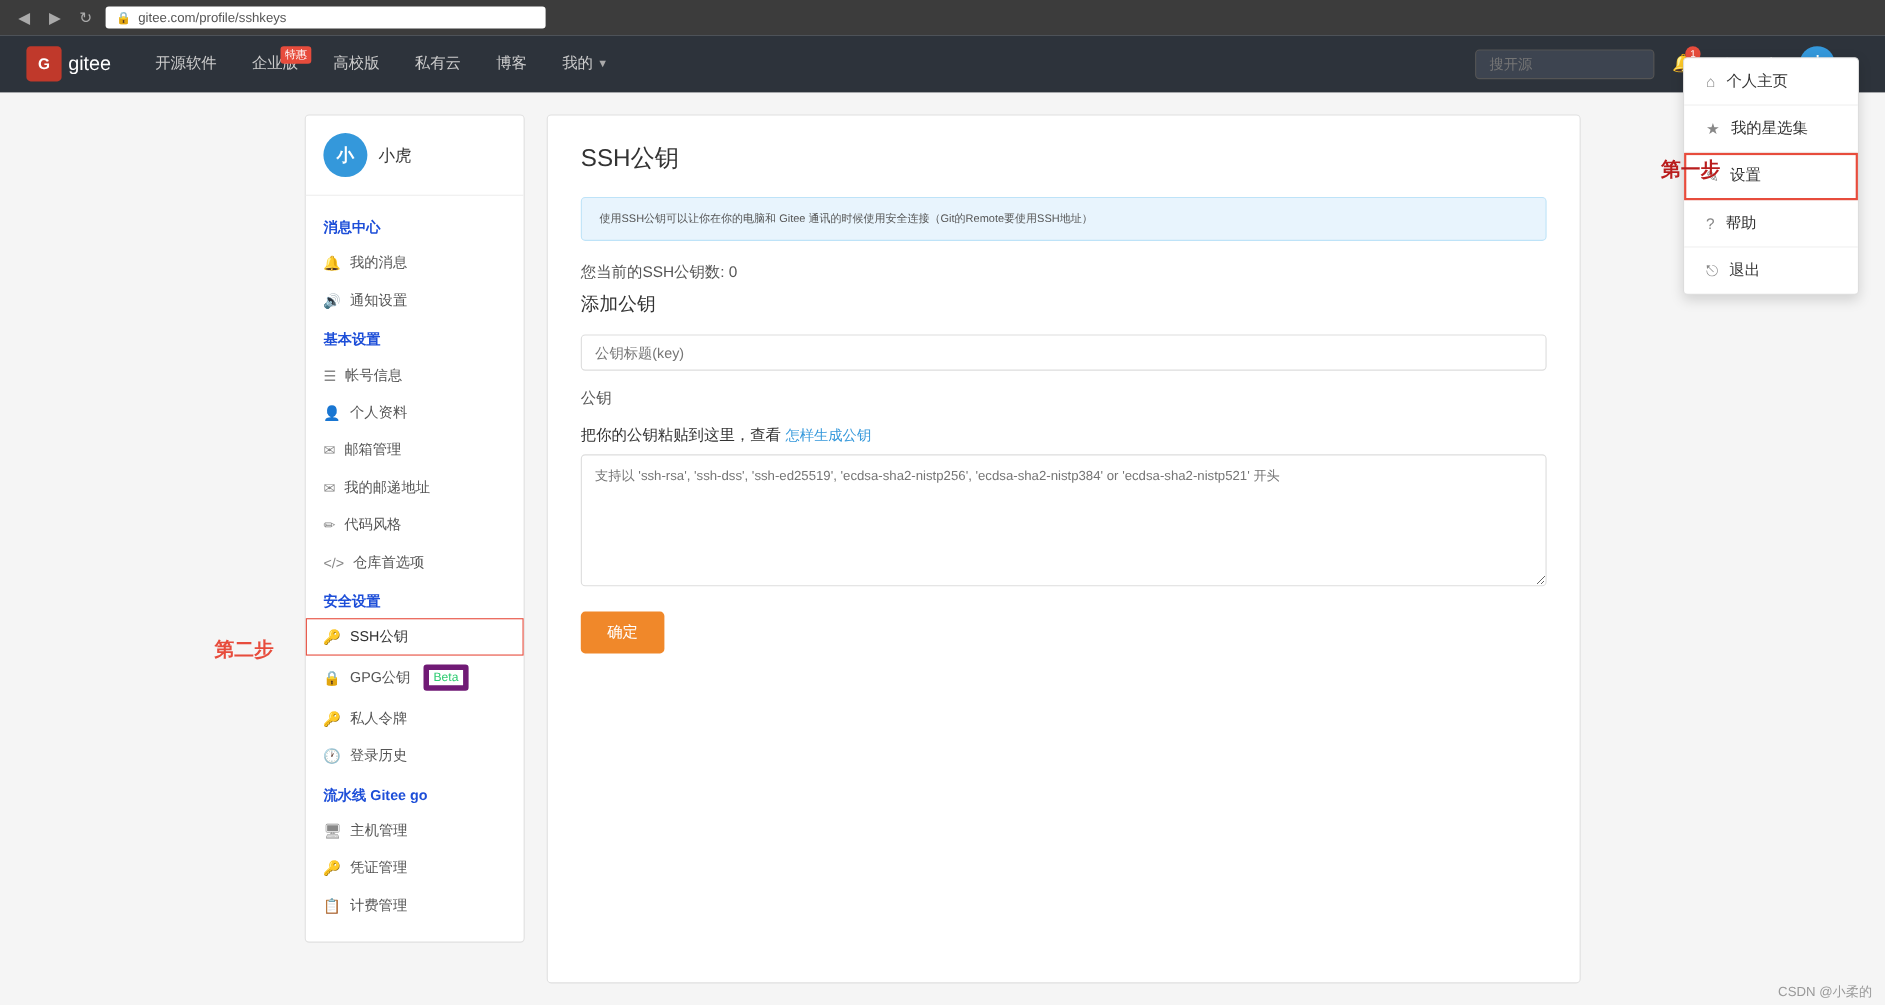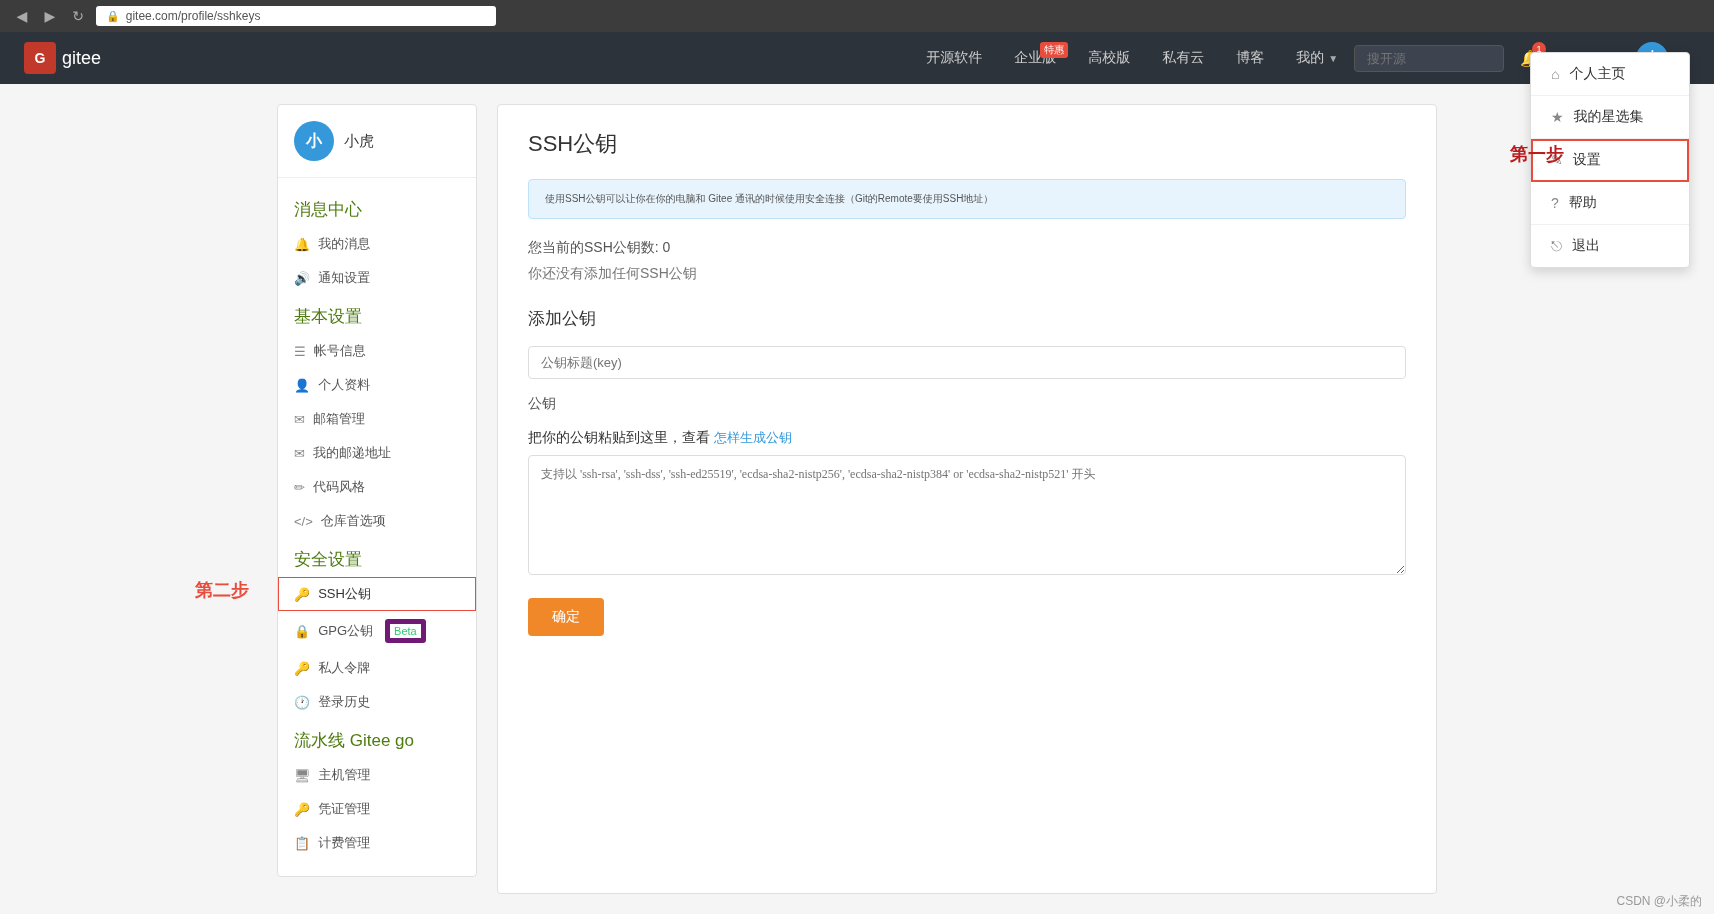--- a/index.html
+++ b/index.html
@@ -50,21 +50,21 @@
     }
     .gitee-logo-icon {
       width: 32px; height: 32px;
       background: #c0392b;
       border-radius: 4px;
       display: flex; align-items: center; justify-content: center;
       color: white; font-weight: bold; font-size: 14px;
     }
     .gitee-logo-text { color: white; font-size: 18px; font-weight: 300; }
 
-    .header-nav { display: flex; align-items: center; gap: 0; flex: 1; justify-content: flex-end; }
+    .header-nav { display: flex; align-items: center; gap: 0; flex: 1; }
     .nav-item {
       color: #ccc;
       padding: 0 16px;
       height: 52px;
       display: flex;
       align-items: center;
       cursor: pointer;
       font-size: 14px;
       position: relative;
     }
@@ -85,21 +85,21 @@
       gap: 12px;
       margin-left: auto;
     }
     .search-box {
       background: #3d4450;
       border: 1px solid #555;
       border-radius: 4px;
       padding: 5px 12px;
       color: #aaa;
       font-size: 13px;
-      width: 150px;
+      width: 163px;
     }
     .header-icon-btn {
       color: #ccc;
       font-size: 16px;
       cursor: pointer;
       position: relative;
       width: 28px; height: 28px;
       display: flex; align-items: center; justify-content: center;
     }
     .notif-badge {
@@ -185,23 +185,23 @@
       width: 40px; height: 40px;
       background: #3498db;
       border-radius: 50%;
       display: flex; align-items: center; justify-content: center;
       color: white; font-size: 16px; font-weight: bold;
     }
     .sidebar-username { font-size: 15px; color: #333; }
 
     .sidebar-section-title {
       padding: 10px 16px 6px;
-      font-size: 17px;
-      color: #4d7c0f;
-      font-weight: 400;
+      font-size: 13px;
+      color: #1d4ed8;
+      font-weight: 700;
     }
     .sidebar-item {
       padding: 8px 16px;
       display: flex;
       align-items: center;
       gap: 8px;
       cursor: pointer;
       font-size: 13px;
       color: #555;
       position: relative;
@@ -264,21 +264,21 @@
       width: 100%;
       padding: 10px 12px;
       border: 1px solid #ddd;
       border-radius: 4px;
       font-size: 12px;
       color: #999;
       height: 120px;
       resize: vertical;
       outline: none;
       margin-bottom: 20px;
-      font-family: Liberation Serif, serif;
+      font-family: Liberation Sans, sans-serif;
     }
     .submit-btn {
       background: #f0882a;
       color: white;
       border: none;
       border-radius: 4px;
       padding: 10px 24px;
       font-size: 14px;
       cursor: pointer;
     }
@@ -489,21 +489,20 @@
     </div>
 
     <div class="main-content">
       <h1 class="main-title">SSH公钥</h1>
 
       <div class="info-banner">
         <span>使用SSH公钥可以让你在你的电脑和 Gitee 通讯的时候使用安全连接（Git的Remote要使用SSH地址）</span>
       </div>
 
       <p class="ssh-count">您当前的SSH公钥数: 0</p>
-      <p class="ssh-empty">你还没有添加任何SSH公钥</p>
 
       <h2 class="section-title">添加公钥</h2>
 
       <input class="form-input" type="text" placeholder="公钥标题(key)" style="">
 
       <div class="form-label-row">
         <span class="form-label">公钥</span>
       </div>
       <div style="display:flex; gap:4px; align-items:center; margin-bottom:8px;">
         <span>把你的公钥粘贴到这里，查看</span>

